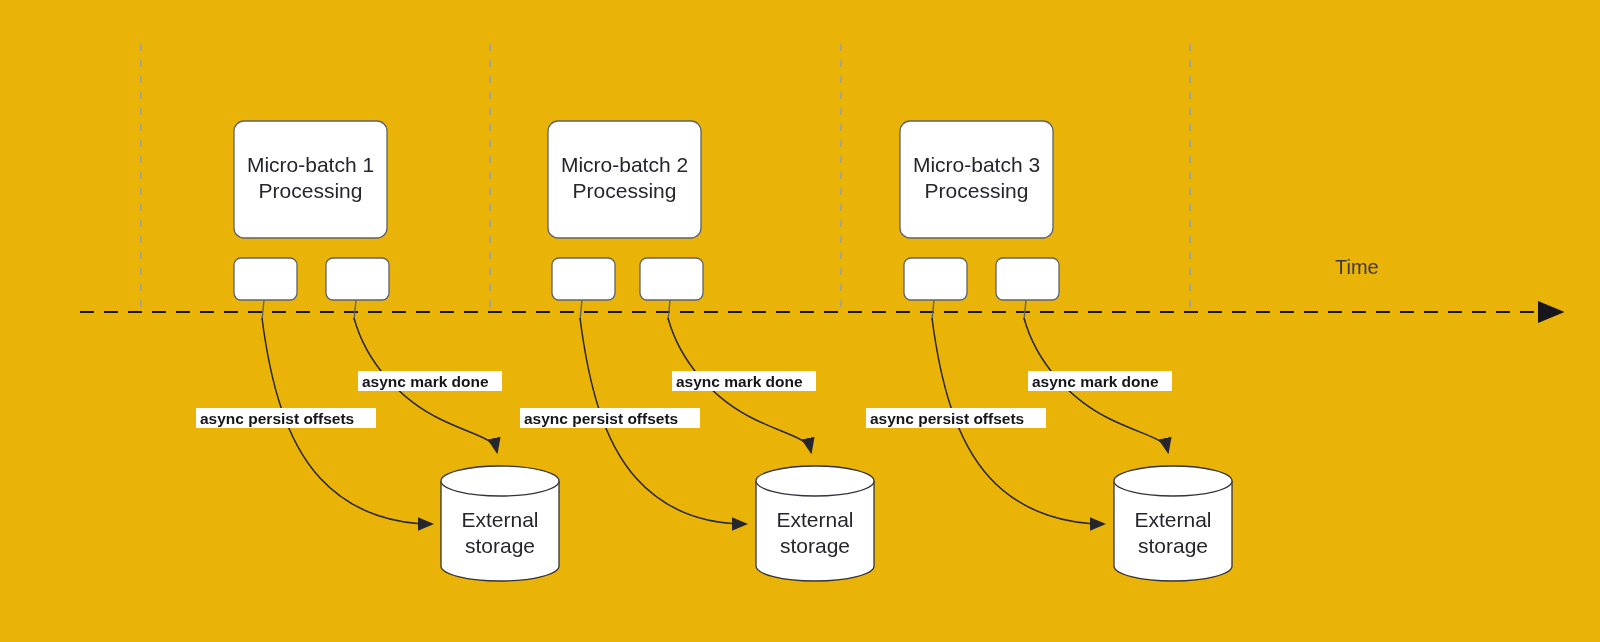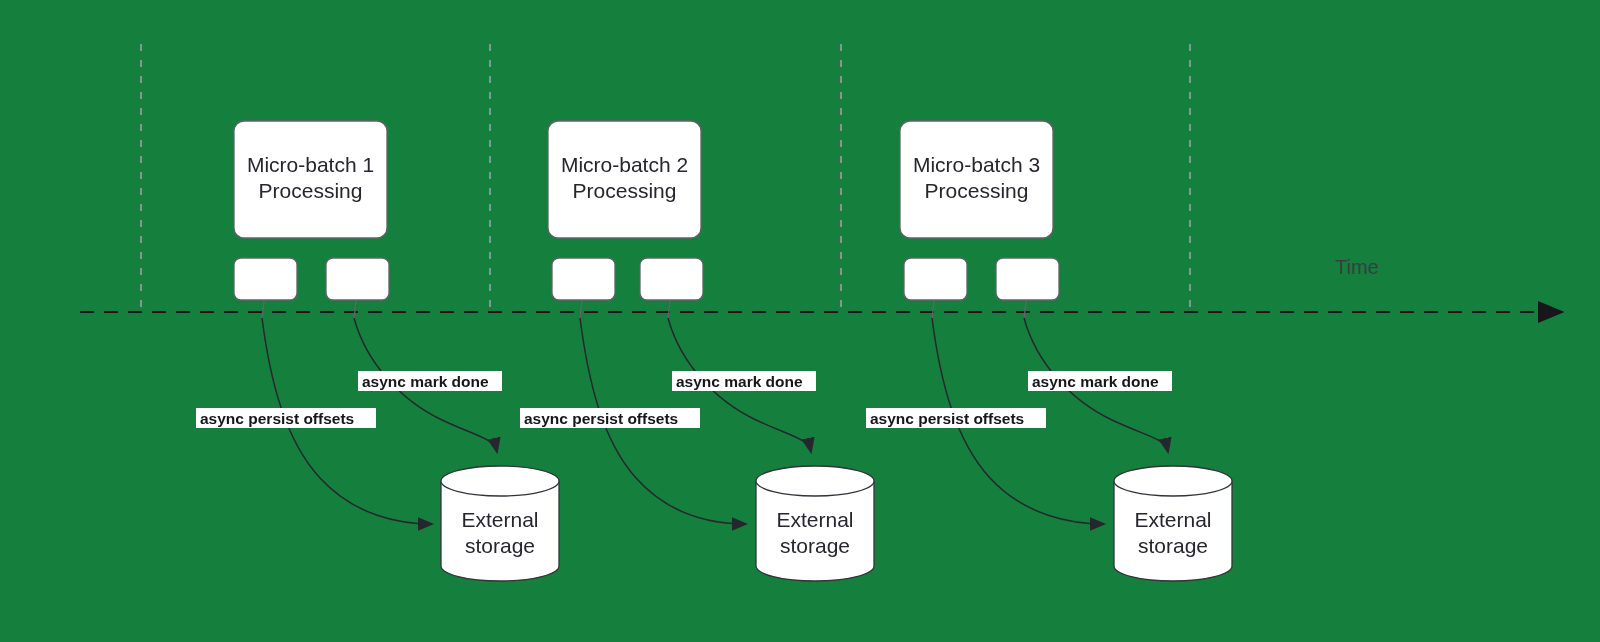--- a/index.html
+++ b/index.html
@@ -10,21 +10,21 @@
   body {
     width: 1600px;
     height: 642px;
     font-family: "Liberation Sans", sans-serif;
     overflow: hidden;
   }
   #diagram-root {
     position: relative;
     width: 1600px;
     height: 642px;
-    background: #15803d;
+    background: #eab308;
   }
   svg.canvas {
     position: absolute;
     left: 0;
     top: 0;
     width: 1600px;
     height: 642px;
   }
   .box-label {
     font-family: "Liberation Sans", sans-serif;

